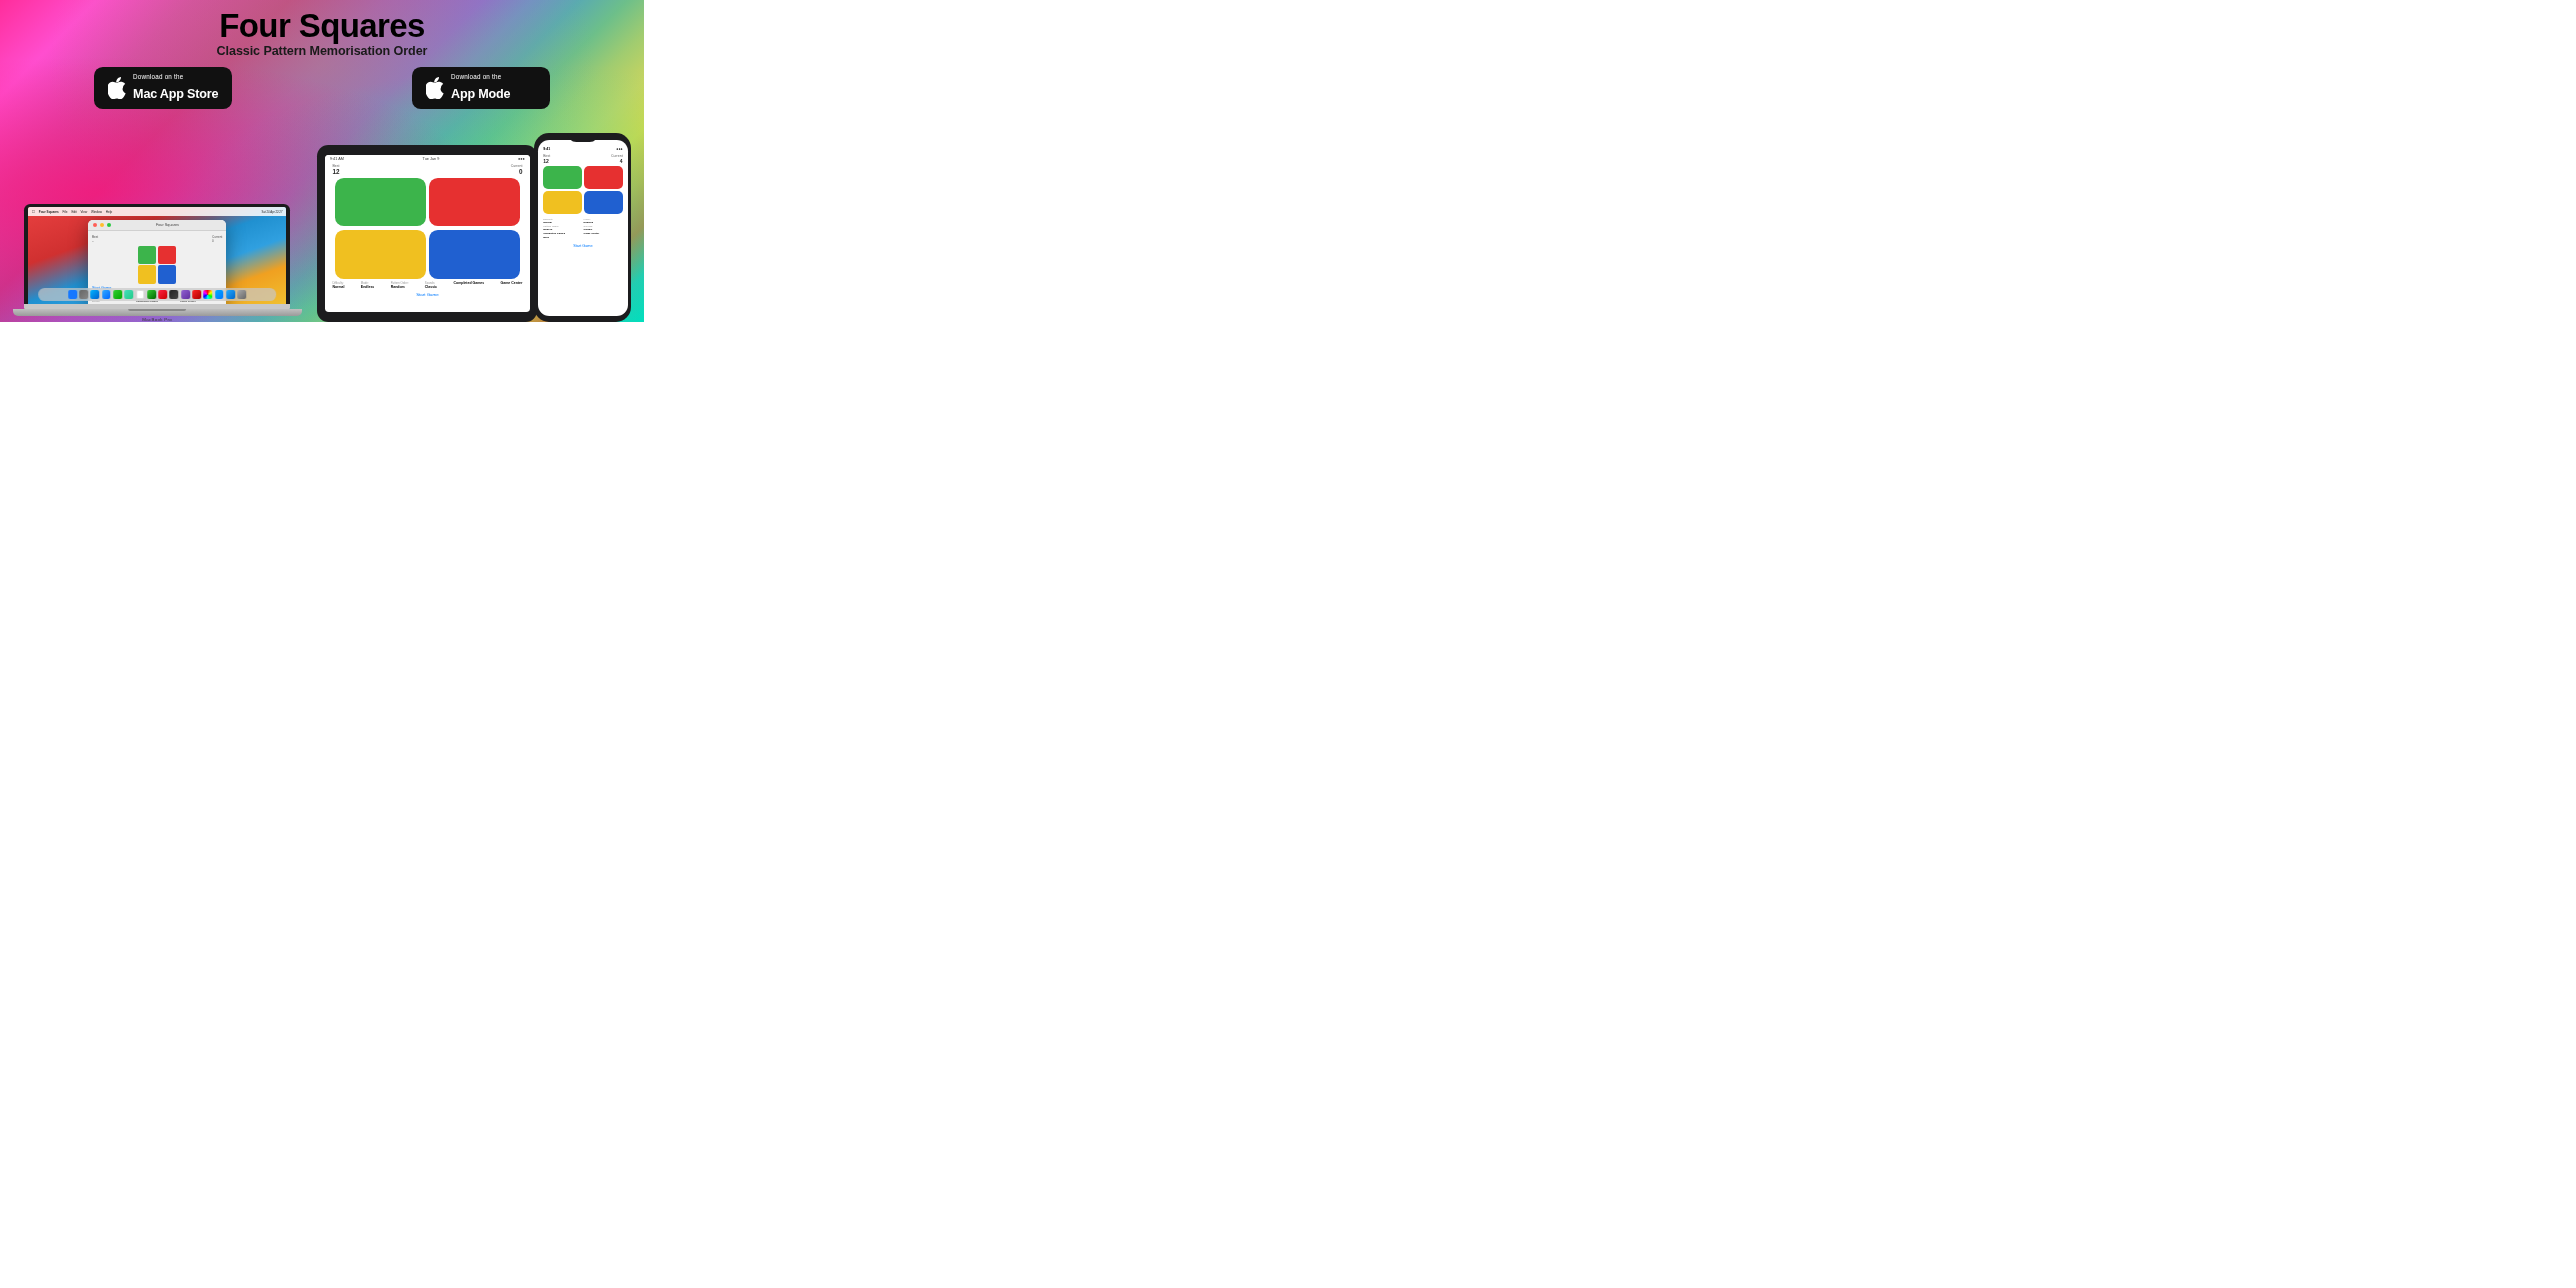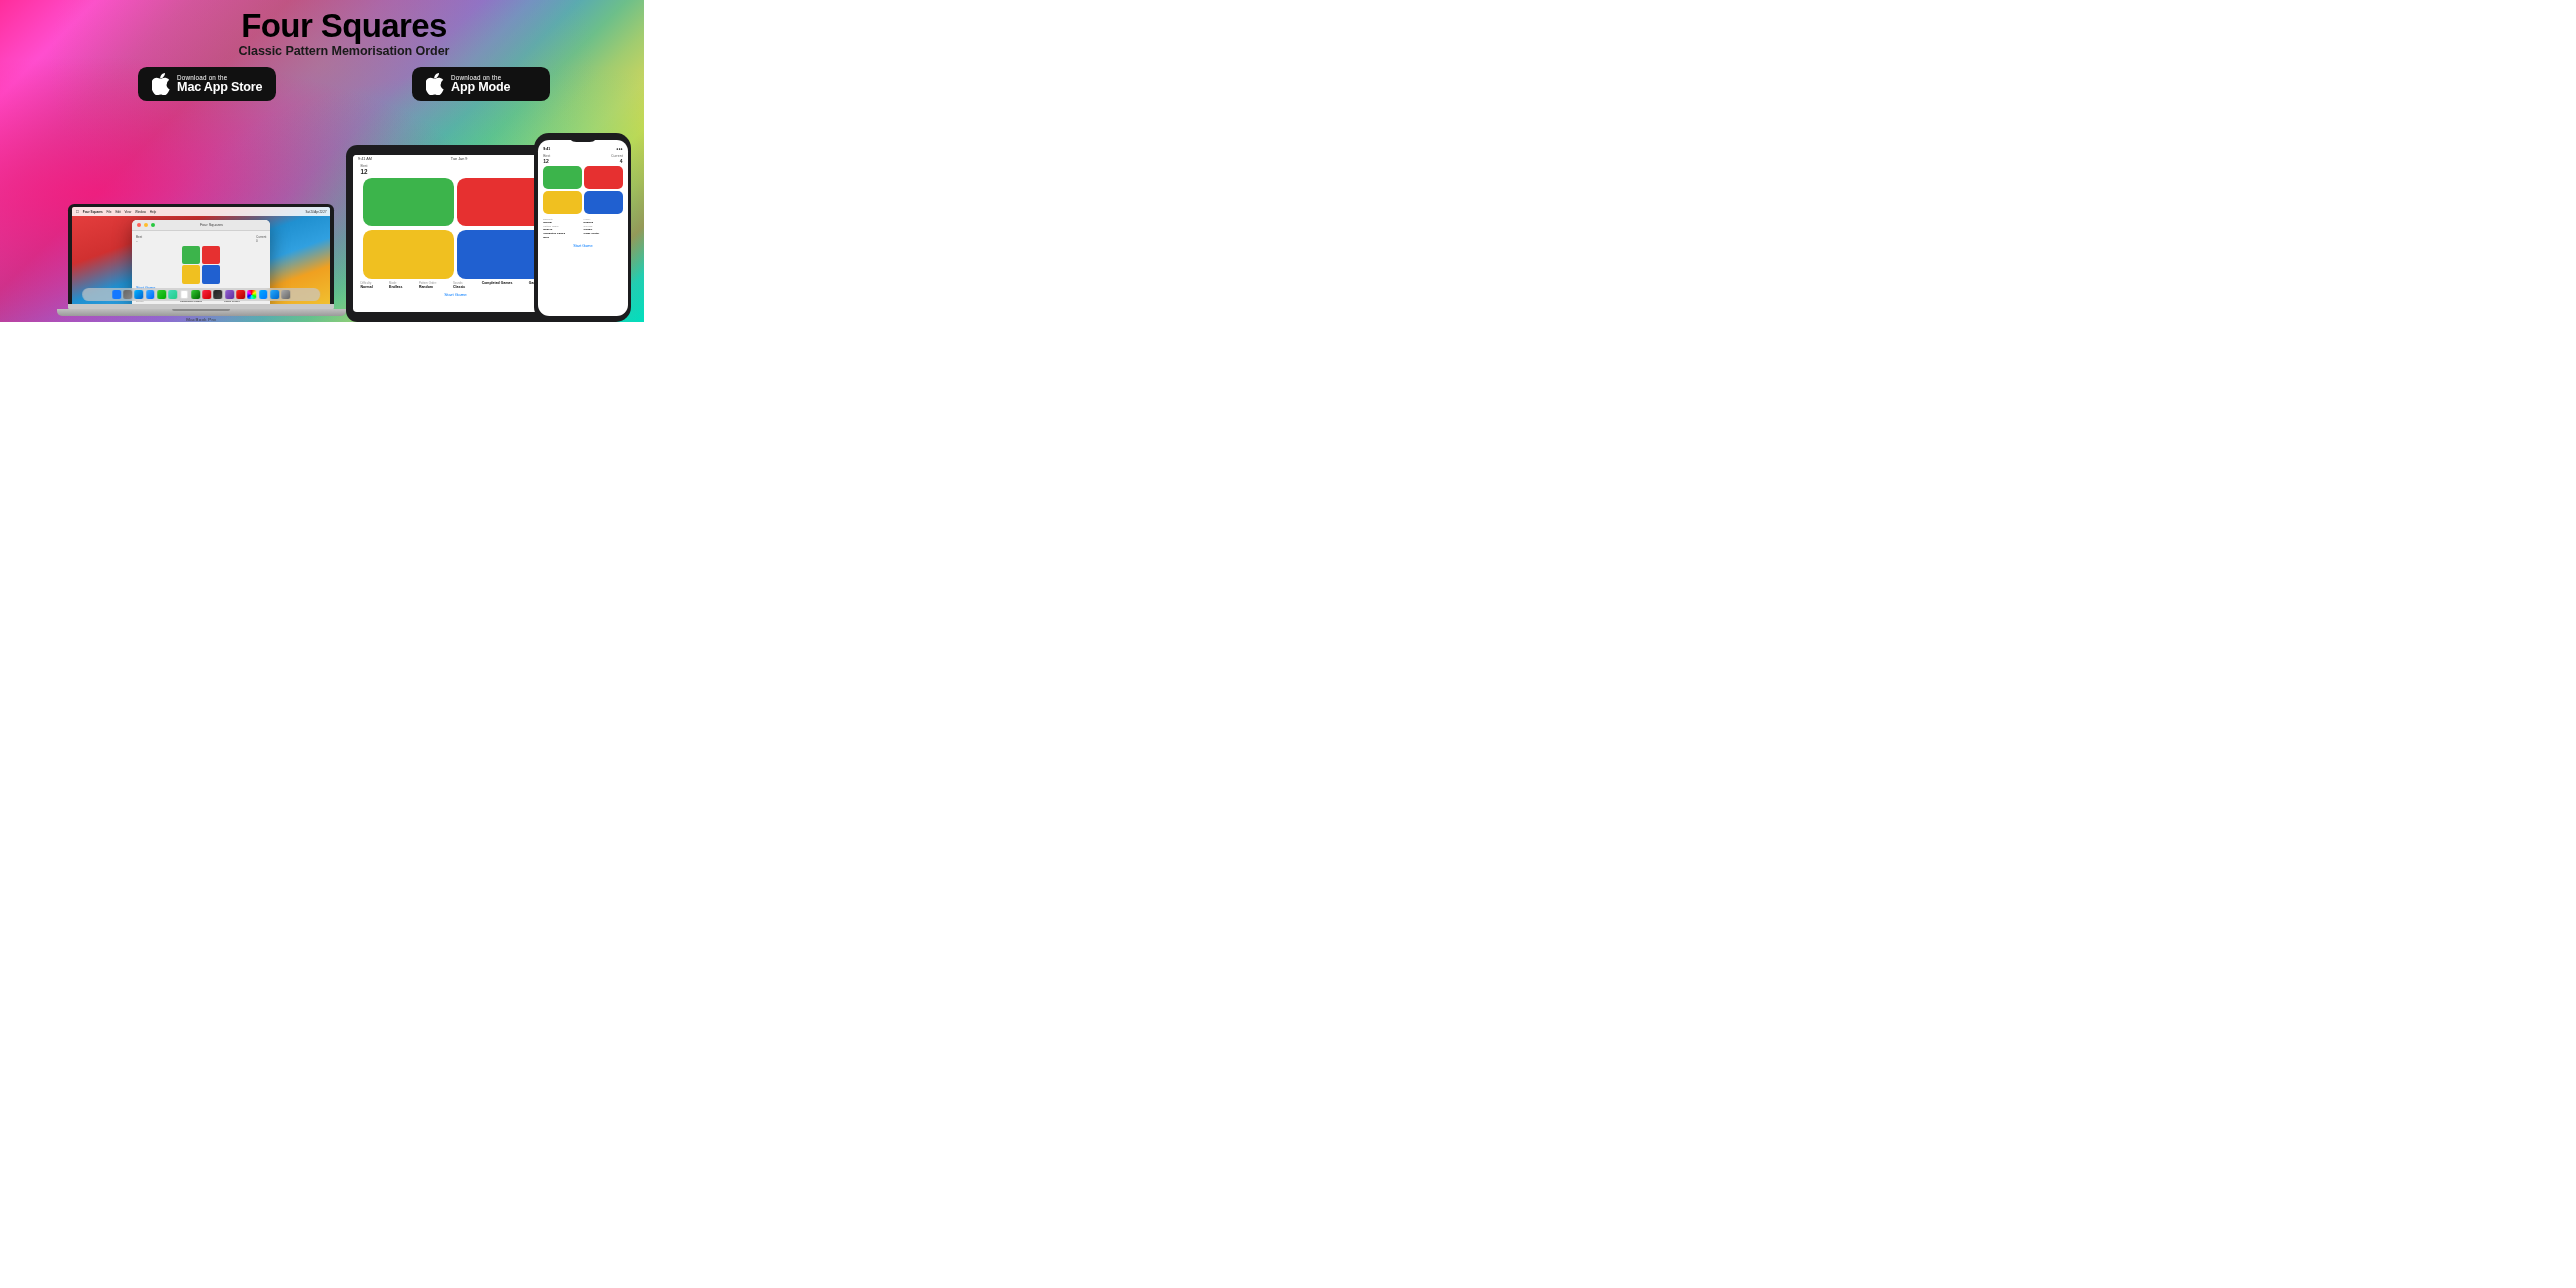--- a/index.html
+++ b/index.html
@@ -46,21 +46,20 @@
                   radial-gradient(ellipse at 50% 20%, rgba(180,160,100,0.4) 0%, transparent 60%);
     }
 
     .page-wrapper {
       position: relative;
       z-index: 1;
       width: 100%;
       height: 100%;
       display: flex;
       flex-direction: column;
-      padding-left: 44px;
     }
 
     
     .header {
       text-align: center;
       padding-top: 8.8px;
       margin-bottom: 2.5px;
     }
 
     .app-title {
@@ -105,20 +104,21 @@
     .apple-logo-svg {
       width: 17.6px;
       height: 21.4px;
       flex-shrink: 0;
     }
 
     .store-button-text {
       display: flex;
       flex-direction: column;
       text-align: left;
+      gap: 8px;
     }
 
     .store-button-top-line {
       font-size: 6.3px;
       color: #fff;
       font-weight: 400;
       letter-spacing: 0.2px;
     }
 
     .store-button-bottom-line {

